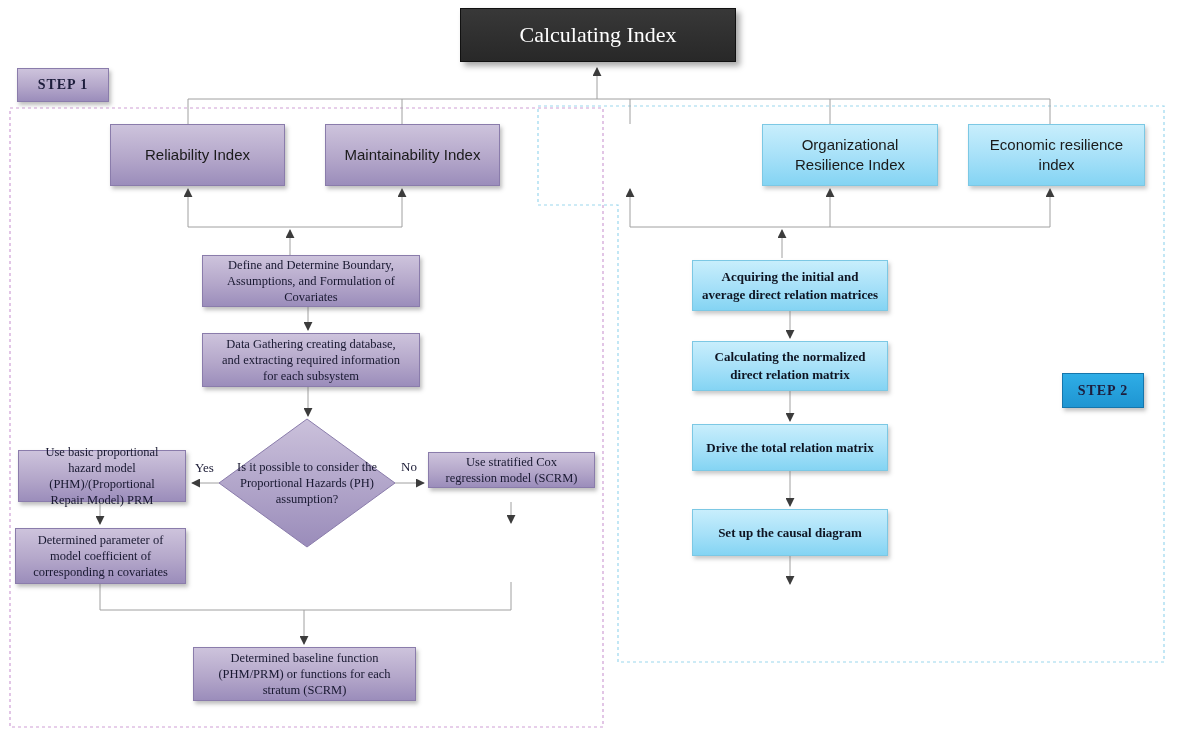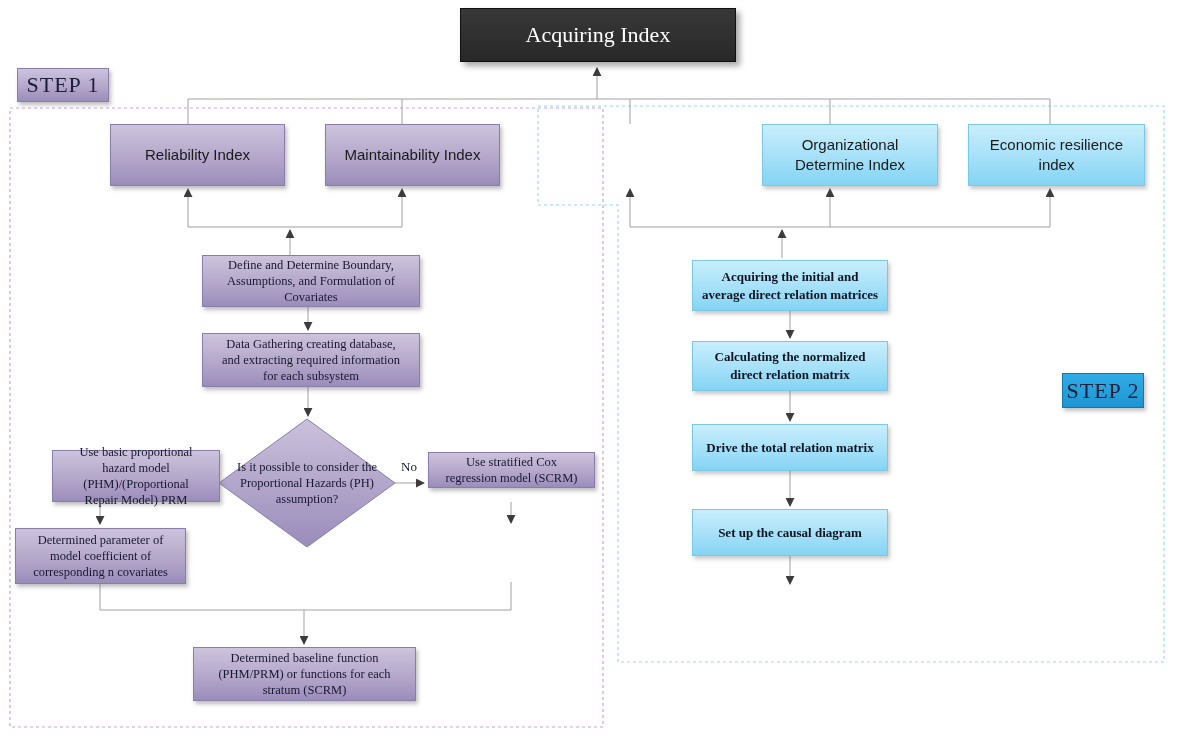--- a/index.html
+++ b/index.html
@@ -46,21 +46,21 @@
   }
   .proc{
     font-size:12.5px;color:#181830;
     padding:2px 14px;line-height:1.3;
   }
   .proc-b{
     font-size:13px;color:#0e1422;font-weight:600;
     padding:2px 8px;line-height:1.35;
   }
   .steplabel{
-    font-size:22px;color:#1d1d3c;letter-spacing:1px;
+    font-size:14px;color:#1d1d3c;letter-spacing:1px;font-weight:bold;
   }
   .step2{
     background:linear-gradient(to bottom,#2fadE6 0%,#1e95d2 100%);
     border:1px solid #1576ac;
     box-shadow:2px 3px 4px rgba(120,120,120,.45);
   }
   .small-label{
     position:absolute;z-index:2;
     font-size:13px;color:#20203a;
     font-family:"Liberation Serif", serif;
@@ -128,39 +128,39 @@
     <polygon points="307,419 395,483 307,547 219,483" fill="url(#diamondGrad)" stroke="#8a7cab" stroke-width="1"></polygon>
 
     <g stroke="#a0a0a0" stroke-width="1" fill="none">
       <path d="M790,311 V338" marker-end="url(#arr)"></path>
       <path d="M790,391 V421" marker-end="url(#arr)"></path>
       <path d="M790,471 V506" marker-end="url(#arr)"></path>
       <path d="M790,556 V584" marker-end="url(#arr)"></path>
     </g>
   </svg>
 
-  <div class="node dark" style="left:460px;top:8px;width:276px;height:54px;">Acquiring Index</div>
+  <div class="node dark" style="left:460px;top:8px;width:276px;height:54px;">Calculating Index</div>
 
   <div class="node purple steplabel" style="left:17px;top:68px;width:92px;height:34px;">STEP 1</div>
   <div class="node step2 steplabel" style="left:1062px;top:373px;width:82px;height:35px;">STEP 2</div>
 
   <div class="node purple idx" style="left:110px;top:124px;width:175px;height:62px;">Reliability Index</div>
   <div class="node purple idx" style="left:325px;top:124px;width:175px;height:62px;">Maintainability Index</div>
-  <div class="node blue idx" style="left:762px;top:124px;width:176px;height:62px;">Organizational Determine Index</div>
+  <div class="node blue idx" style="left:762px;top:124px;width:176px;height:62px;">Organizational Resilience Index</div>
   <div class="node blue idx" style="left:968px;top:124px;width:177px;height:62px;">Economic resilience index</div>
 
   <div class="node purple proc" style="left:202px;top:255px;width:218px;height:52px;">Define and Determine Boundary, Assumptions, and Formulation of Covariates</div>
   <div class="node purple proc" style="left:202px;top:333px;width:218px;height:54px;">Data Gathering creating database, and extracting required information for each subsystem</div>
 
   <div class="diamond-text" style="left:232px;top:449px;width:150px;height:68px;">Is it possible to consider the Proportional Hazards (PH) assumption?</div>
 
   <div class="small-label" style="left:195px;top:460px;">Yes</div>
   <div class="small-label" style="left:401px;top:459px;">No</div>
 
-  <div class="node purple proc" style="left:18px;top:450px;width:168px;height:52px;margin-left:34px;">Use basic proportional hazard model (PHM)/(Proportional Repair Model) PRM</div>
+  <div class="node purple proc" style="left:18px;top:450px;width:168px;height:52px;">Use basic proportional hazard model (PHM)/(Proportional Repair Model) PRM</div>
   <div class="node purple proc" style="left:15px;top:528px;width:171px;height:56px;">Determined  parameter of model coefficient of corresponding n covariates</div>
 
   <div class="node purple proc" style="left:428px;top:452px;width:167px;height:36px;">Use stratified Cox regression model (SCRM)</div>
 
   <div class="node purple proc" style="left:193px;top:647px;width:223px;height:54px;">Determined  baseline function (PHM/PRM) or functions for each stratum (SCRM)</div>
 
   <div class="node blue proc-b" style="left:692px;top:260px;width:196px;height:51px;">Acquiring the initial and average direct relation matrices</div>
   <div class="node blue proc-b" style="left:692px;top:341px;width:196px;height:50px;">Calculating the normalized direct relation matrix</div>
   <div class="node blue proc-b" style="left:692px;top:424px;width:196px;height:47px;">Drive the total relation matrix</div>
   <div class="node blue proc-b" style="left:692px;top:509px;width:196px;height:47px;">Set up the causal diagram</div>

